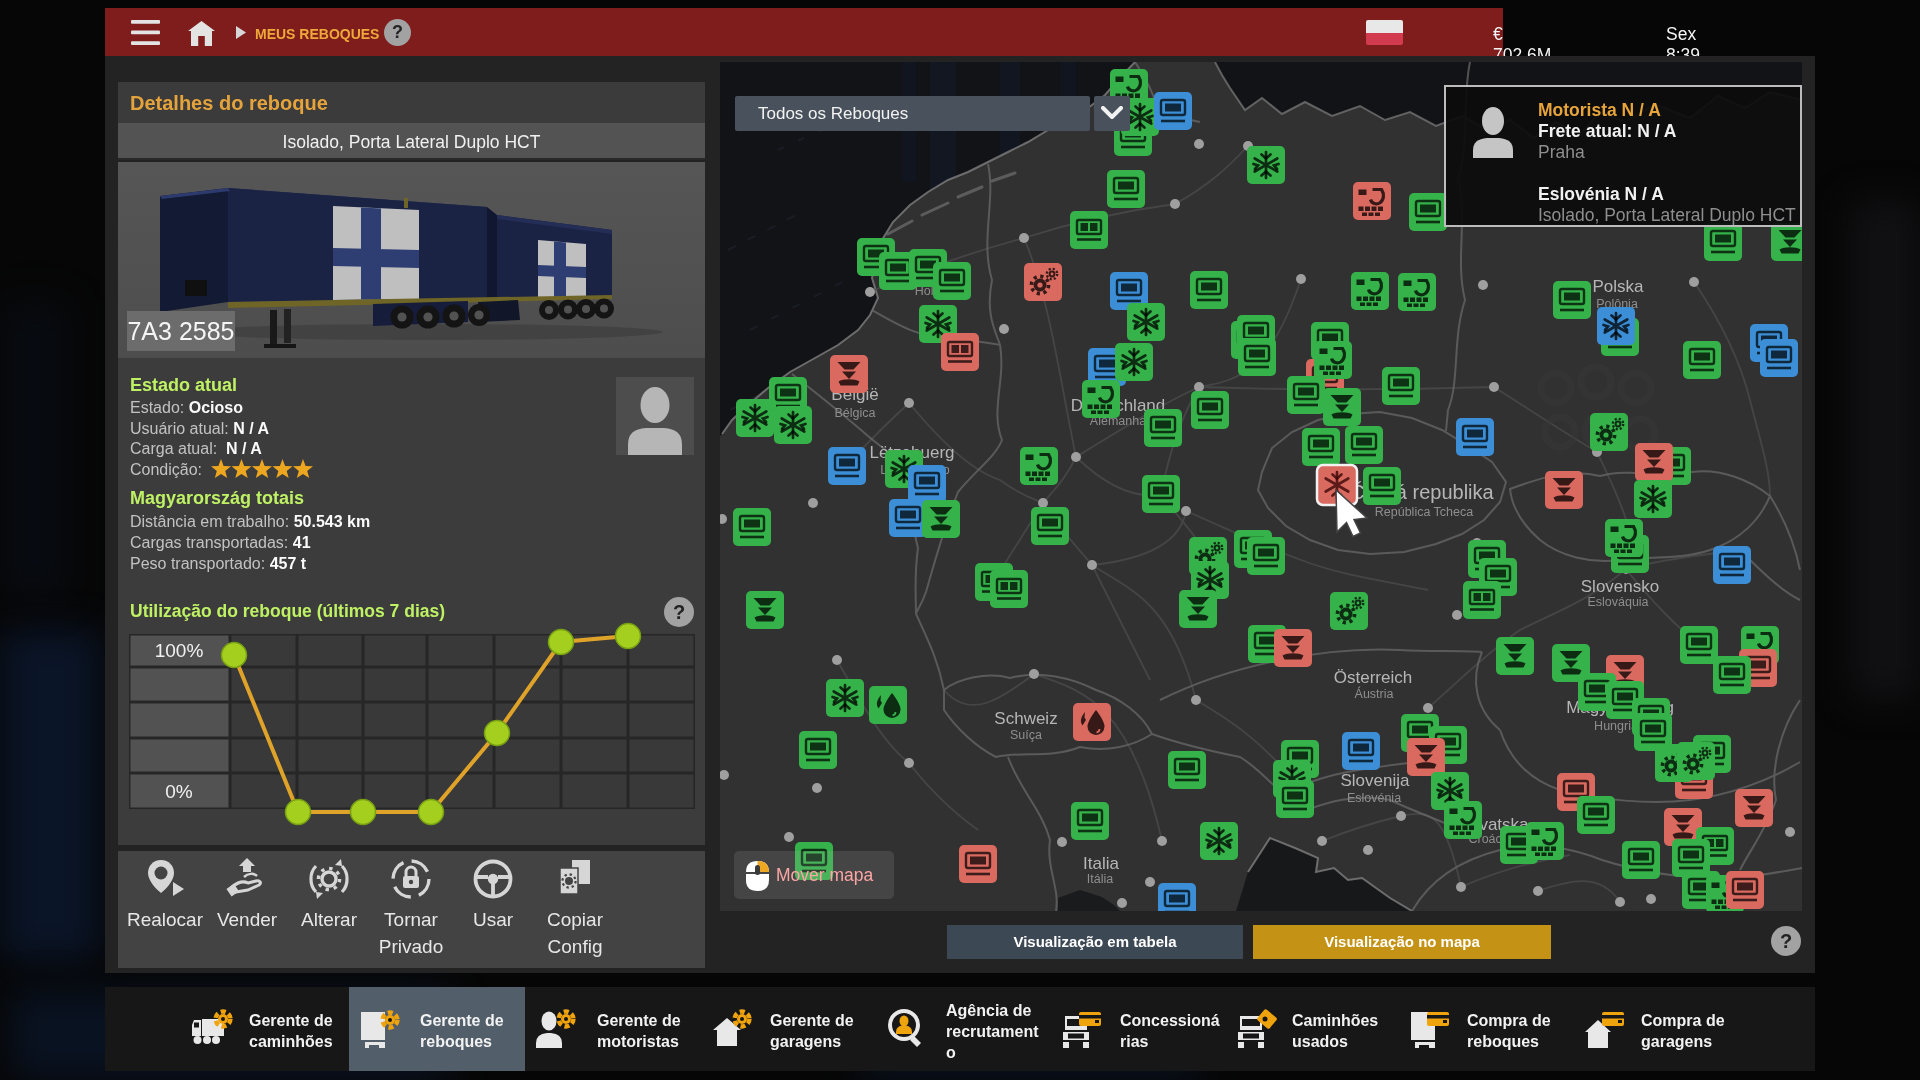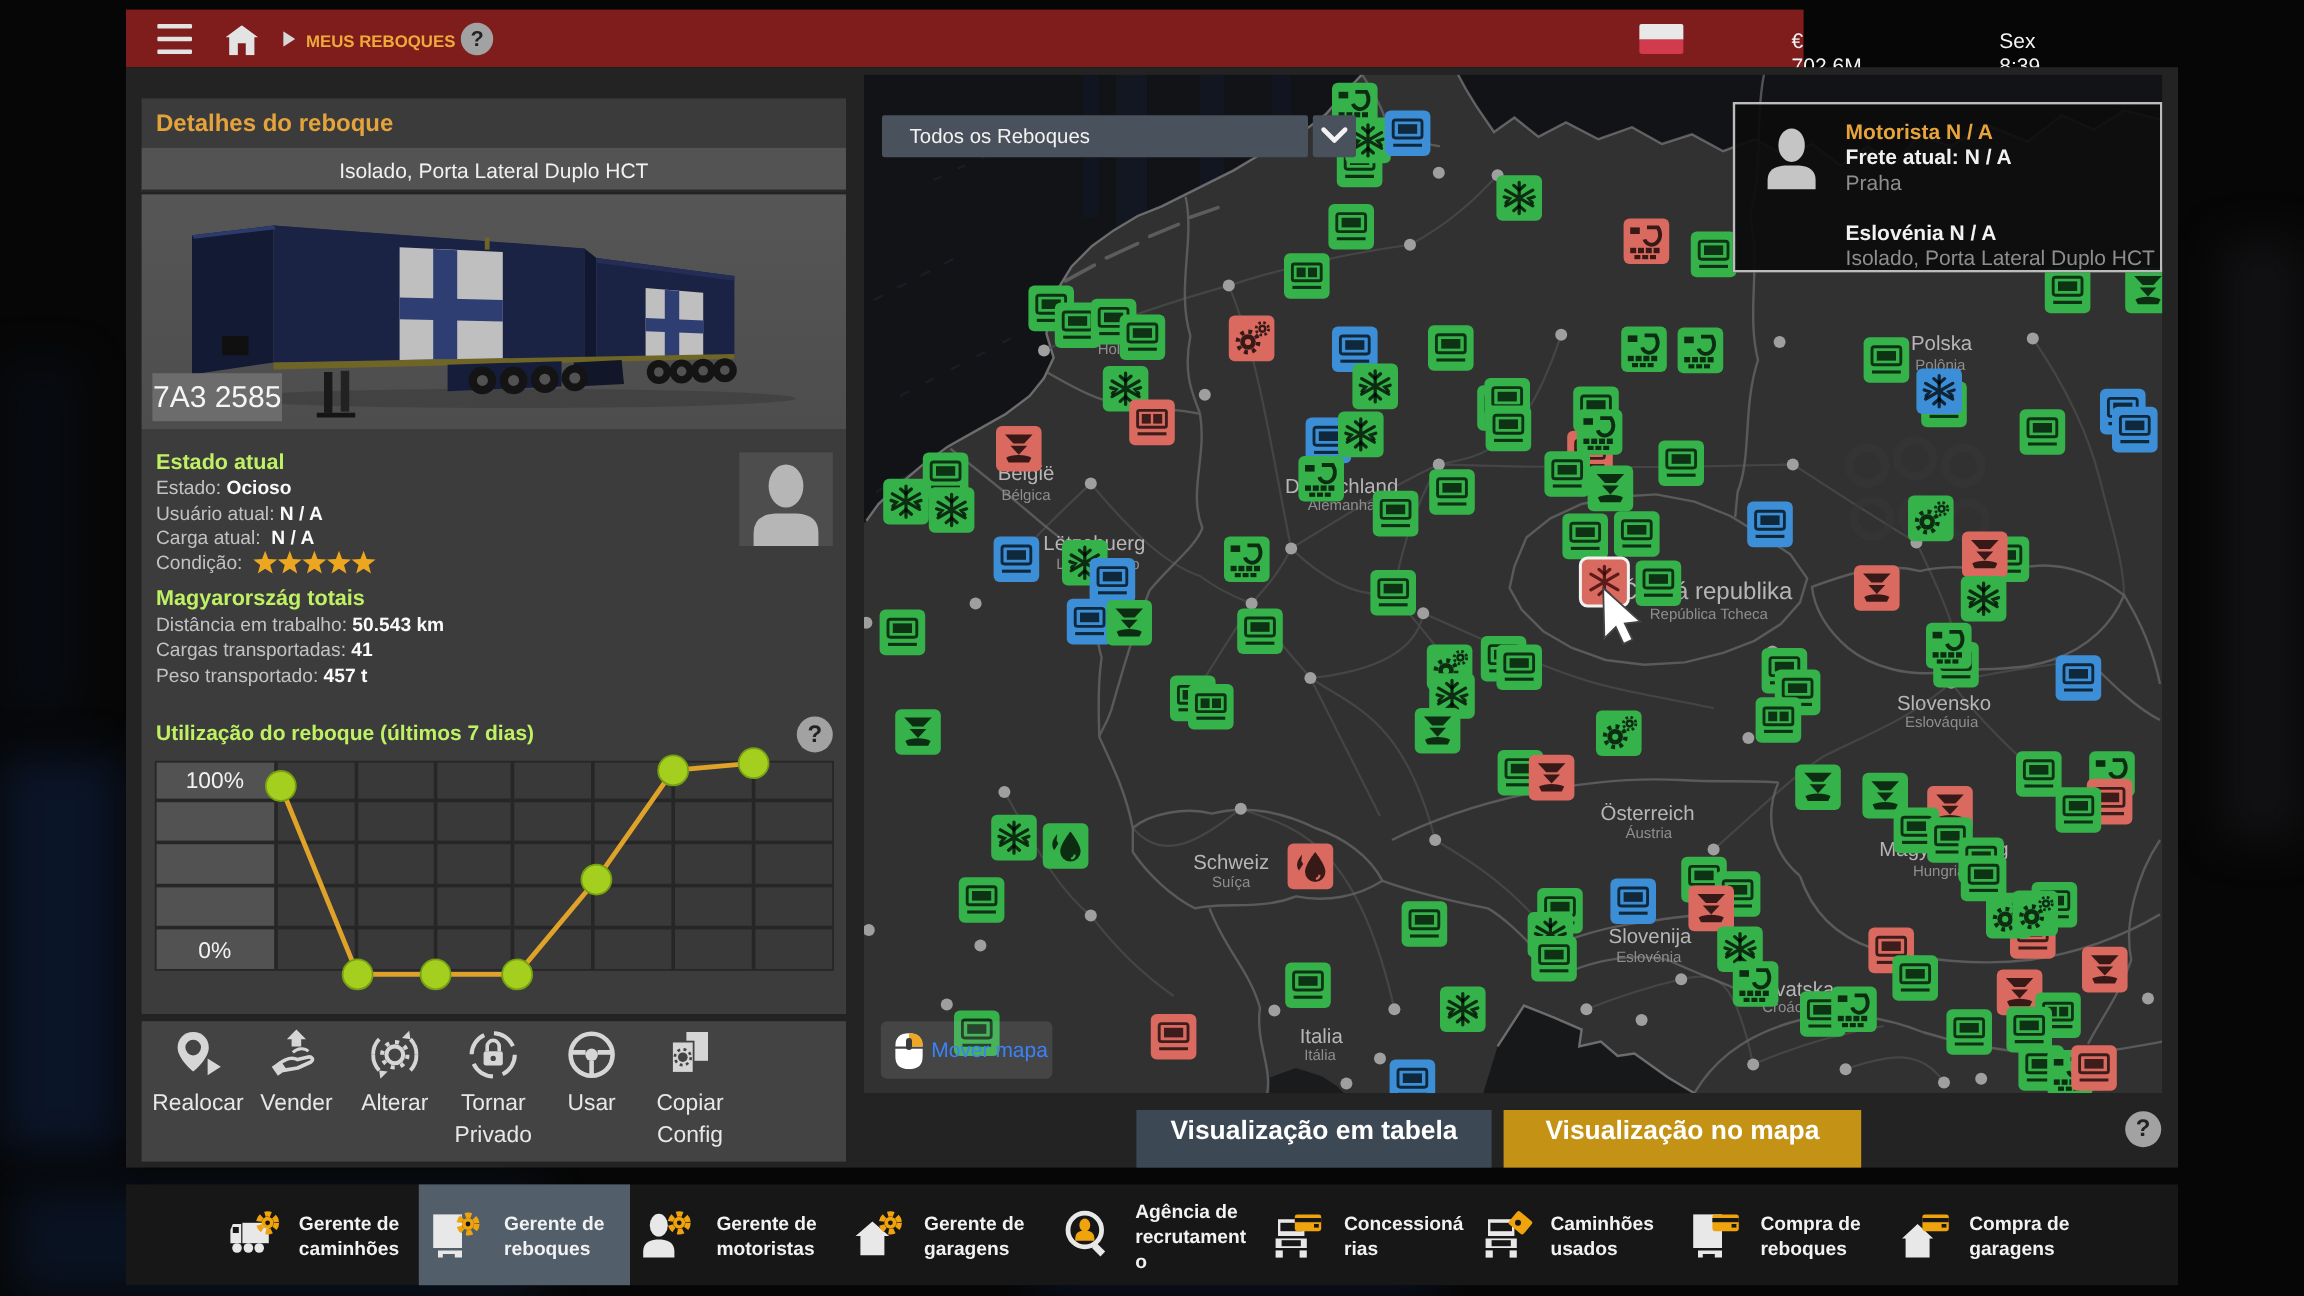--- a/index.html
+++ b/index.html
@@ -23,22 +23,22 @@
 .row b{color:#fafafa;font-weight:bold}
 .avatar{position:absolute;left:498px;top:19px;width:78px;height:78px;background:#4e4d4d}
 .q{position:absolute;border-radius:50%;background:#a3a2a2;color:#222;font-weight:bold;text-align:center}
 .btn-it{position:absolute;top:5px;width:92px;text-align:center;color:#e8e7e7;font-size:19px;line-height:27px}
 .btn-it svg{display:block;margin:0 auto 4px}
 .dim{color:#8d8c8c}
 #map{position:absolute;left:615px;top:6px;width:1082px;height:849px;overflow:hidden}
 .dd{position:absolute;background:#49525c;border-radius:2px;color:#f2f2f2}
 #infobox{position:absolute;left:724px;top:23px;width:358px;height:142px;background:rgba(12,12,12,.93);border:2px solid #bcbcbc}
 #infobox .t{position:absolute;left:92px;white-space:nowrap;font-size:17.5px}
-#mover{position:absolute;left:14px;top:789px;width:143px;height:48px;background:rgba(190,190,190,.14);border-radius:5px;color:#3b82f6}
-.vbtn{position:absolute;top:869px;height:48px;color:#fff;font-weight:bold;font-size:22px;text-align:center;line-height:34px}
+#mover{position:absolute;left:14px;top:789px;width:160px;height:48px;background:rgba(190,190,190,.14);border-radius:5px;color:#fca5a5}
+.vbtn{position:absolute;top:869px;height:34px;color:#fff;font-weight:bold;font-size:15px;text-align:center;line-height:34px}
 #navbar{position:absolute;left:105px;top:987px;width:1710px;height:84px;background:#181717}
 .nav-sel{position:absolute;left:244px;top:0px;width:176px;height:84px;background:#525e6a}
 .nav-it{position:absolute;top:0;height:84px}
 .nav-it svg{position:absolute;top:19px;left:0}
 .nav-tx{position:absolute;font-size:16px;font-weight:bold;color:#f2f2f2;line-height:21px;top:23px;white-space:pre-line}
 .nav-tx3{top:13px}
 </style></head>
 <body>
 <div id="stage">
 

